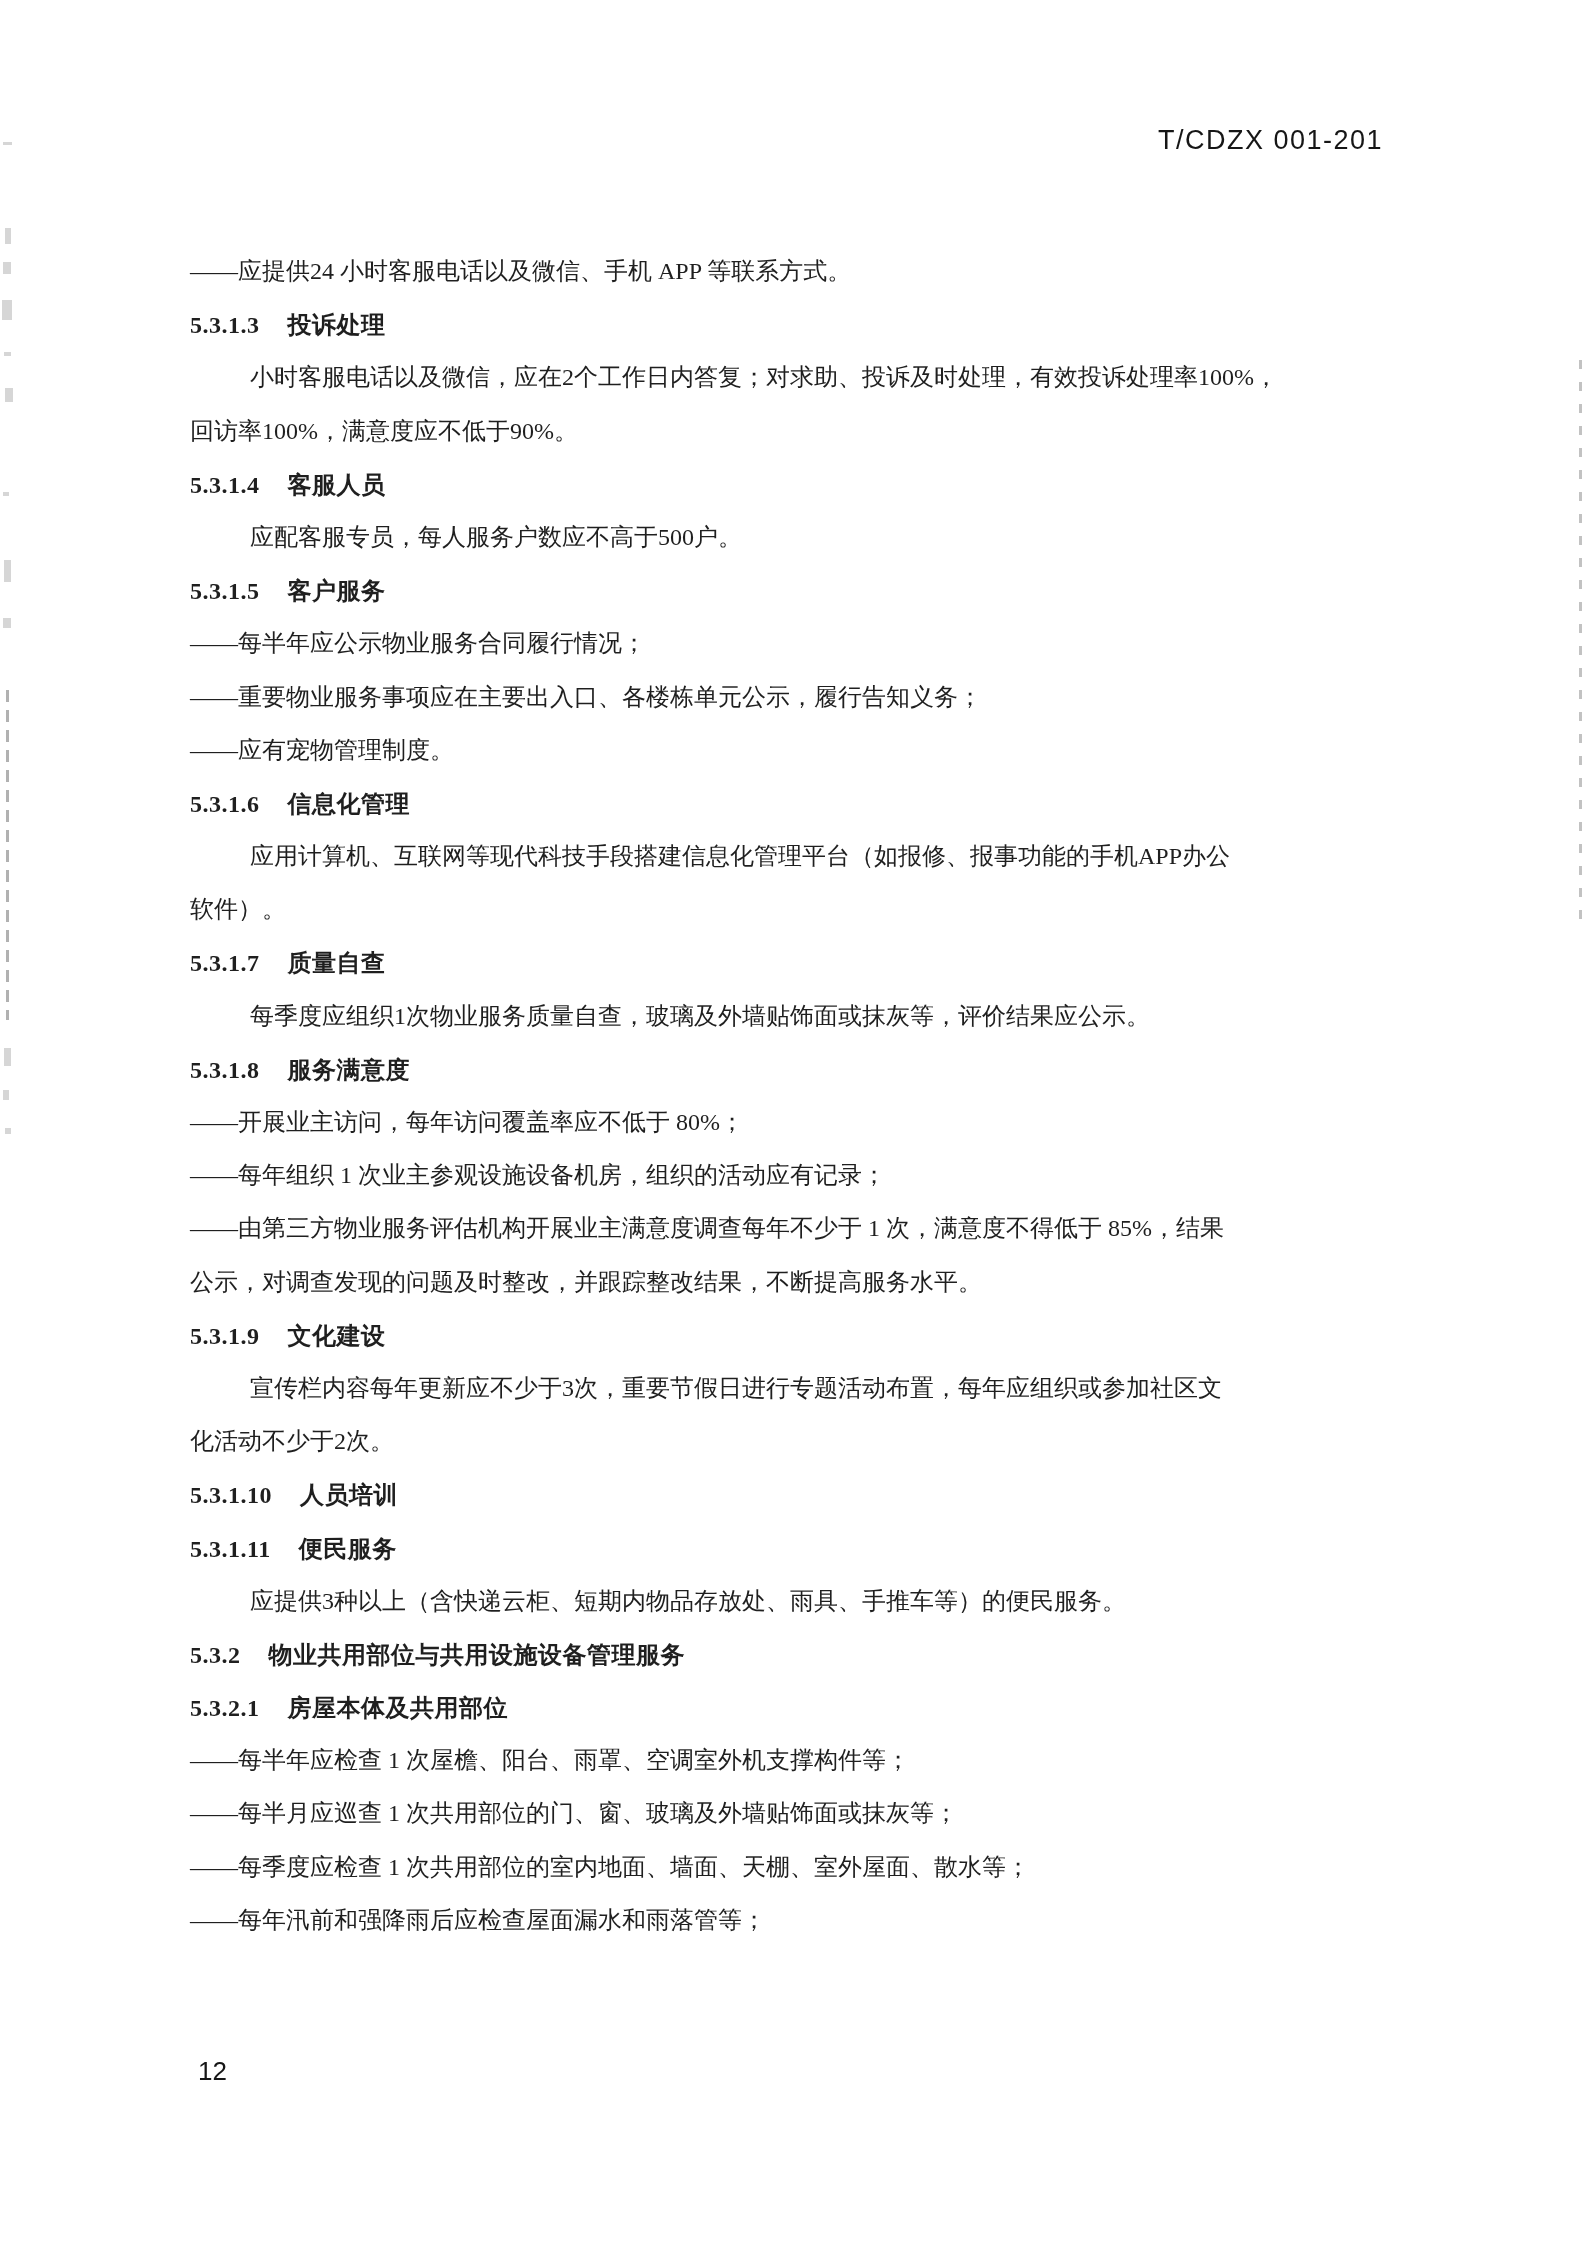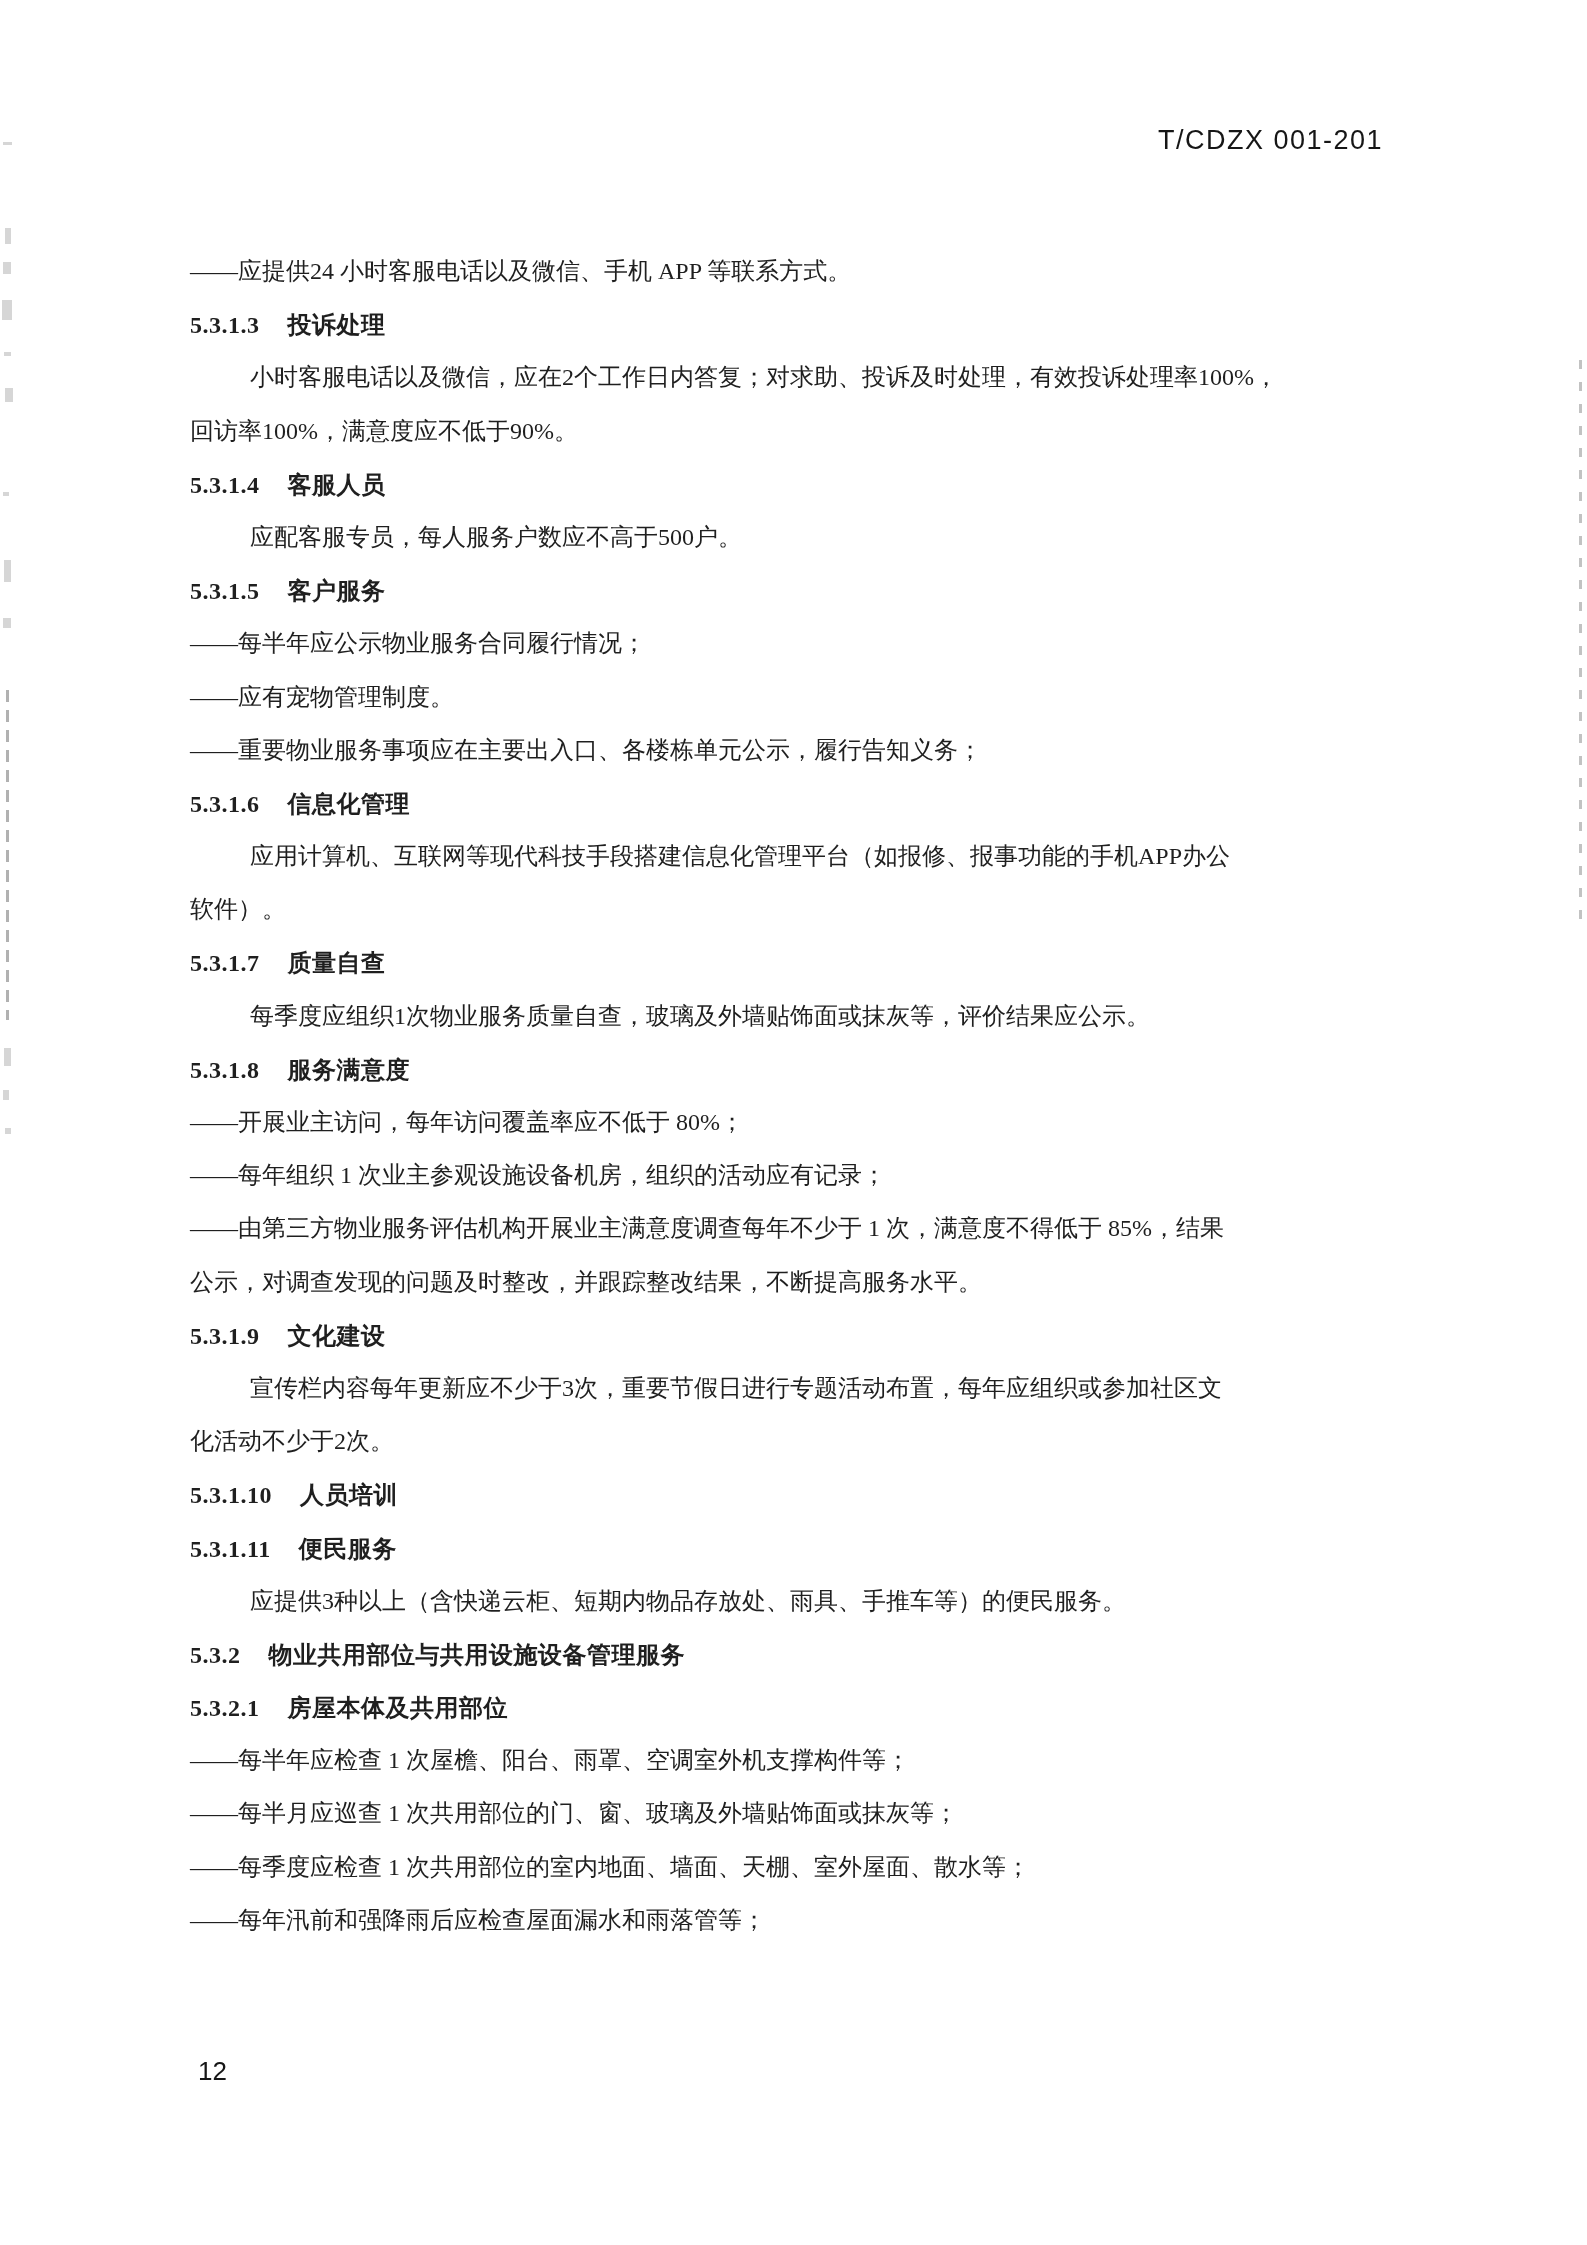--- a/index.html
+++ b/index.html
@@ -104,22 +104,22 @@
 
   <div class="content" id="content">
       <div class="line dash">——应提供24 小时客服电话以及微信、手机 APP 等联系方式。</div>
       <div class="line heading"><span class="clause-num">5.3.1.3</span><span class="clause-title">投诉处理</span></div>
       <div class="line para-first">小时客服电话以及微信，应在2个工作日内答复；对求助、投诉及时处理，有效投诉处理率100%，</div>
       <div class="line para-cont">回访率100%，满意度应不低于90%。</div>
       <div class="line heading"><span class="clause-num">5.3.1.4</span><span class="clause-title">客服人员</span></div>
       <div class="line para-first">应配客服专员，每人服务户数应不高于500户。</div>
       <div class="line heading"><span class="clause-num">5.3.1.5</span><span class="clause-title">客户服务</span></div>
       <div class="line dash">——每半年应公示物业服务合同履行情况；</div>
+      <div class="line dash">——重要物业服务事项应在主要出入口、各楼栋单元公示，履行告知义务；</div>
       <div class="line dash">——应有宠物管理制度。</div>
-      <div class="line dash">——重要物业服务事项应在主要出入口、各楼栋单元公示，履行告知义务；</div>
       <div class="line heading"><span class="clause-num">5.3.1.6</span><span class="clause-title">信息化管理</span></div>
       <div class="line para-first">应用计算机、互联网等现代科技手段搭建信息化管理平台（如报修、报事功能的手机APP办公</div>
       <div class="line para-cont">软件）。</div>
       <div class="line heading"><span class="clause-num">5.3.1.7</span><span class="clause-title">质量自查</span></div>
       <div class="line para-first">每季度应组织1次物业服务质量自查，玻璃及外墙贴饰面或抹灰等，评价结果应公示。</div>
       <div class="line heading"><span class="clause-num">5.3.1.8</span><span class="clause-title">服务满意度</span></div>
       <div class="line dash">——开展业主访问，每年访问覆盖率应不低于 80%；</div>
       <div class="line dash">——每年组织 1 次业主参观设施设备机房，组织的活动应有记录；</div>
       <div class="line dash">——由第三方物业服务评估机构开展业主满意度调查每年不少于 1 次，满意度不得低于 85%，结果</div>
       <div class="line para-cont">公示，对调查发现的问题及时整改，并跟踪整改结果，不断提高服务水平。</div>

